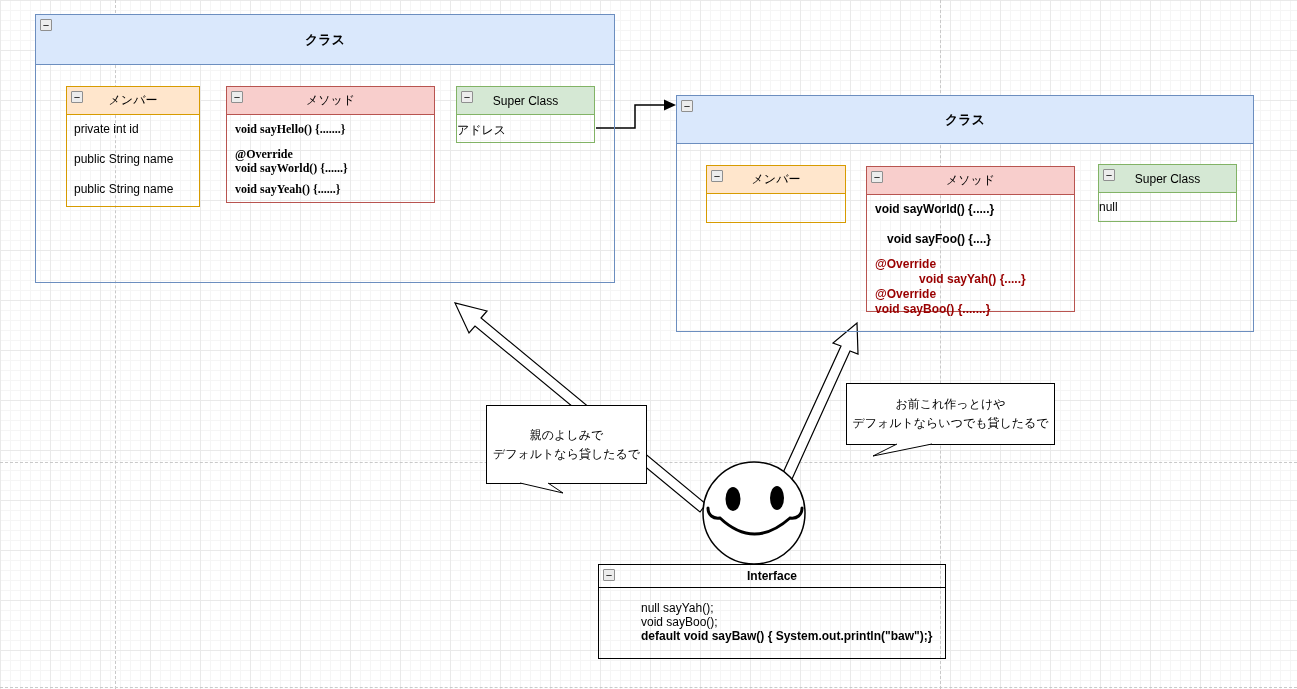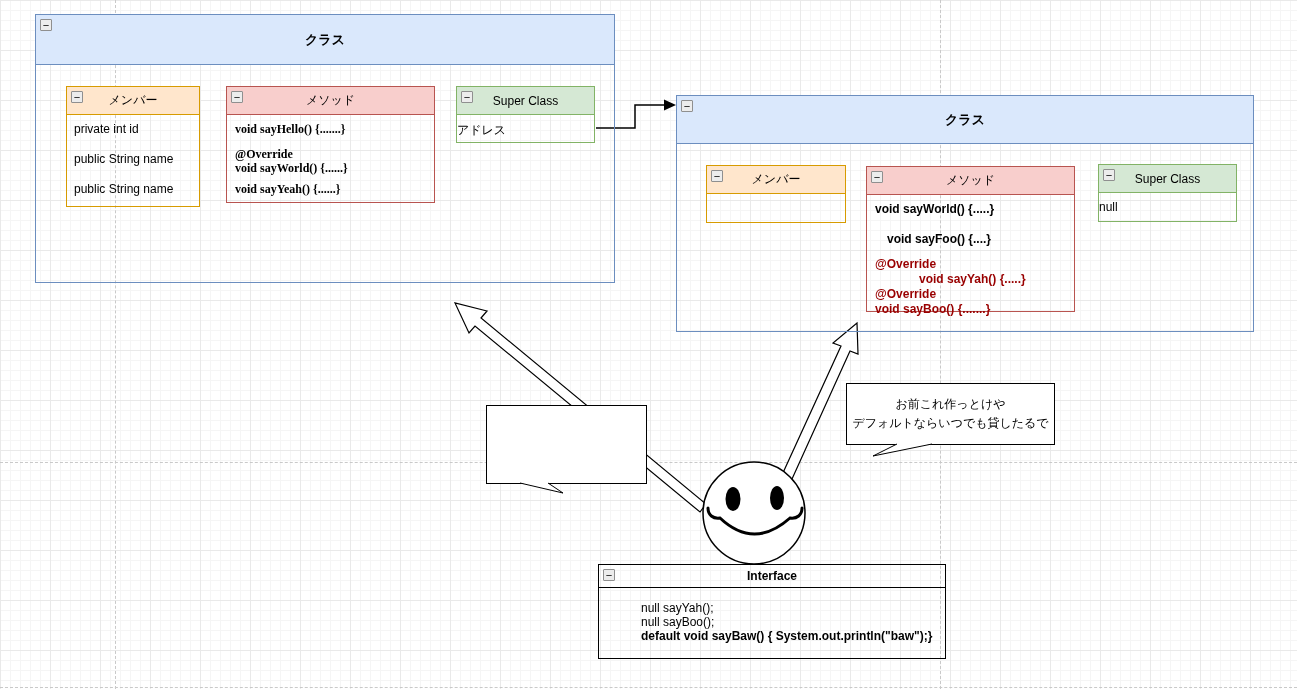--- a/index.html
+++ b/index.html
@@ -185,23 +185,27 @@
 
   <div class="iface" style="left:598px;top:564px;width:348px;height:95px;">
     <div class="iface-hd">
       <div class="collapse">
         <span>−</span>
       </div>
       <span>Interface</span>
     </div>
     <div class="iface-body" style="height:71px;">
       <div class="iline" style="top:13px;">null sayYah();</div>
-      <div class="iline" style="top:27px;">null sayBoo();</div>
+      <div class="iline" style="top:27px;">void sayBoo();</div>
       <div class="iline" style="top:41px;font-weight:bold;">default void sayBaw() { System.out.println("baw");}</div>
     </div>
   </div>
 
+  <div class="bubble-text" style="left:486px;top:405px;width:161px;height:79px;">
+    <span>親のよしみで</span>
+    <span>デフォルトなら貸したるで</span>
+  </div>
   <div class="bubble-text" style="left:846px;top:383px;width:209px;height:62px;">
     <span>お前これ作っとけや</span>
     <span>デフォルトならいつでも貸したるで</span>
   </div>
 
 </div>
 
 </body></html>

